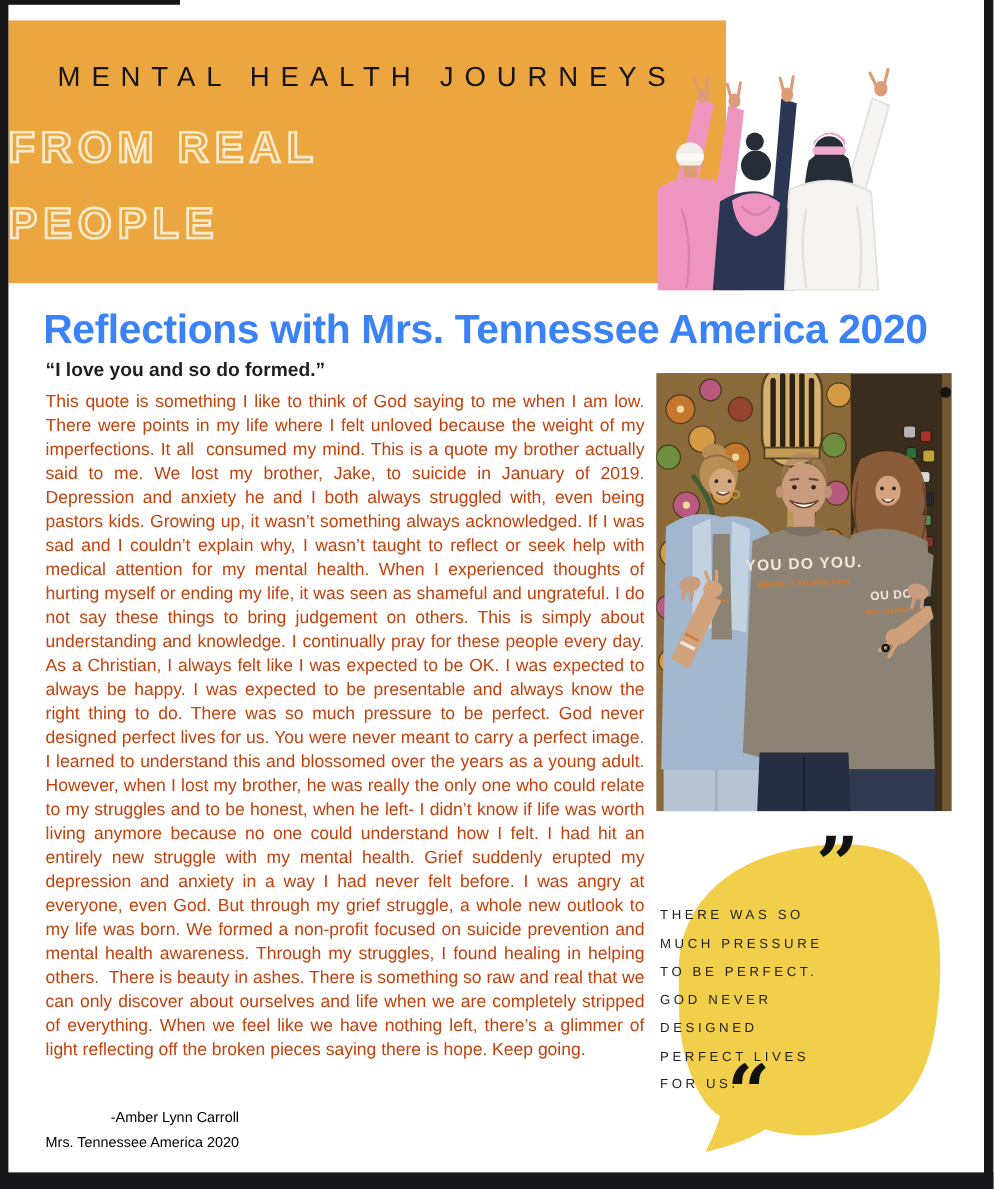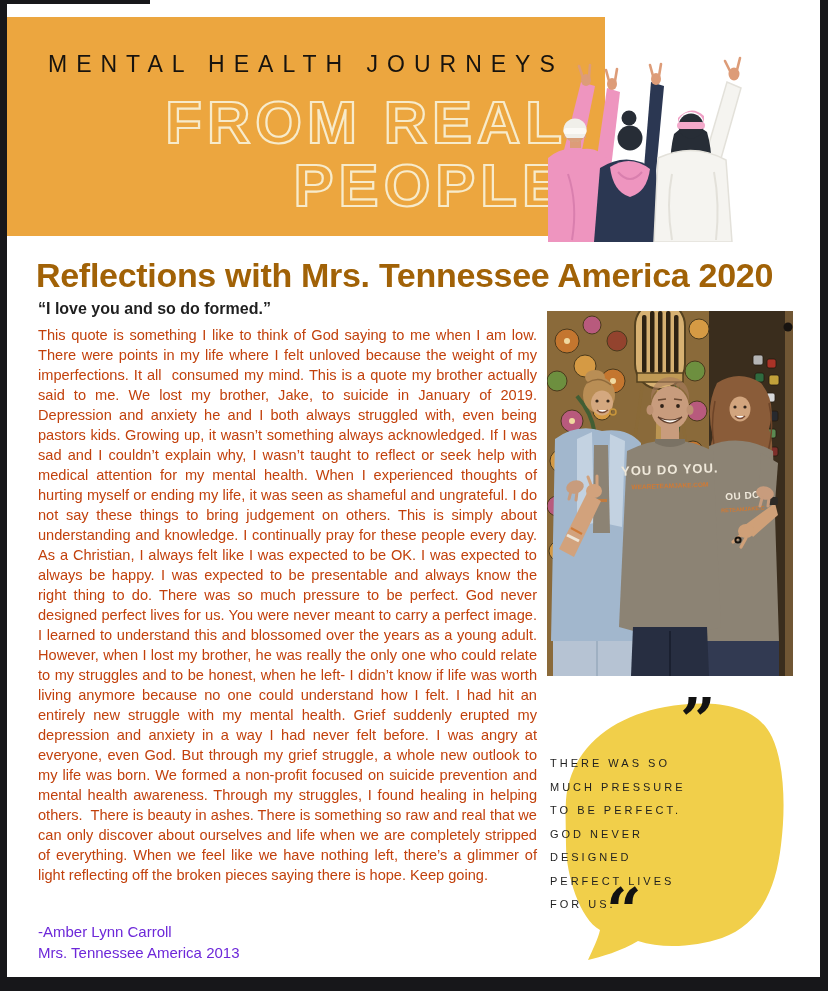--- a/index.html
+++ b/index.html
@@ -10,34 +10,34 @@
   .edge{position:absolute;background:#17171a;}
   .edge-left{left:0;top:0;width:7px;height:991px;}
   .edge-right{right:0;top:0;width:8px;height:991px;}
   .edge-bottom{left:0;bottom:0;width:828px;height:14px;}
   .edge-topleft{left:0;top:0;width:150px;height:4px;}
 
   
   .banner{position:absolute;left:7px;top:17px;width:598px;height:219px;}
   .kicker{position:absolute;left:41px;top:34px;font-size:23px;font-weight:500;
           letter-spacing:9px;color:#17130e;white-space:nowrap;}
-  .headline{position:absolute;left:0;top:74px;width:560px;text-align:right;
-            font-size:60px;line-height:63px;font-weight:bold;letter-spacing:5px;
+  .headline{position:absolute;left:0;top:74px;width:560px;text-align:left;
+            font-size:36px;line-height:63px;font-weight:bold;letter-spacing:5px;
             color:transparent;-webkit-text-stroke:2.2px #f7ebcb;white-space:pre-line;}
 
   
   .people-illo{position:absolute;left:548px;top:54px;}
 
   
   .article-title{position:absolute;left:36px;top:256px;width:760px;font-size:34px;
-                 font-weight:bold;letter-spacing:-0.3px;color:#a16207;white-space:nowrap;}
+                 font-weight:bold;letter-spacing:-0.3px;color:#3b82f6;white-space:nowrap;}
   .lead-quote{position:absolute;left:38px;top:300px;font-size:16px;font-weight:bold;color:#1f1f1f;}
   .body-text{position:absolute;left:38px;top:325px;width:499px;font-size:14.6px;
              line-height:20px;color:#c2410c;text-align:justify;white-space:pre-wrap;}
-  .signature{position:absolute;left:38px;top:921px;font-size:15px;line-height:21px;color:#6d28d9;}
+  .signature{position:absolute;left:38px;top:921px;font-size:12px;line-height:21px;color:#000000;text-align:right;}
 
   
   .photo{position:absolute;left:547px;top:311px;width:246px;height:365px;}
 
   
   .bubble-wrap{position:absolute;left:550px;top:695px;width:245px;height:270px;}
   .bubble-svg{position:absolute;left:0;top:0;}
   .bubble-text{position:absolute;left:0;top:57px;width:245px;text-align:left;
                font-size:11px;line-height:23.5px;letter-spacing:3px;color:#1f1f1f;
                white-space:pre-line;font-weight:500;}
@@ -106,21 +106,21 @@
       <path d="M 110 104 Q 145 88 178 106 L 184 188 L 106 188 Z" fill="#f5f4f0" stroke="#e3e1da" stroke-width="1.5"></path>
       <path d="M 124 120 Q 118 150 124 186 M 166 118 Q 172 150 168 186" stroke="#e3e1da" stroke-width="2" fill="none"></path>
     </g>
   </svg>
 
   <div class="article-title">Reflections with Mrs. Tennessee America 2020</div>
   <div class="lead-quote">“I love you and so do formed.”</div>
   <div class="body-text">This quote is something I like to think of God saying to me when I am low. There were points in my life where I felt unloved because the weight of my imperfections. It all  consumed my mind. This is a quote my brother actually said to me. We lost my brother, Jake, to suicide in January of 2019. Depression and anxiety he and I both always struggled with, even being pastors kids. Growing up, it wasn’t something always acknowledged. If I was sad and I couldn’t explain why, I wasn’t taught to reflect or seek help with medical attention for my mental health. When I experienced thoughts of hurting myself or ending my life, it was seen as shameful and ungrateful. I do not say these things to bring judgement on others. This is simply about understanding and knowledge. I continually pray for these people every day. As a Christian, I always felt like I was expected to be OK. I was expected to always be happy. I was expected to be presentable and always know the right thing to do. There was so much pressure to be perfect. God never designed perfect lives for us. You were never meant to carry a perfect image. I learned to understand this and blossomed over the years as a young adult. However, when I lost my brother, he was really the only one who could relate to my struggles and to be honest, when he left- I didn’t know if life was worth living anymore because no one could understand how I felt. I had hit an entirely new struggle with my mental health. Grief suddenly erupted my depression and anxiety in a way I had never felt before. I was angry at everyone, even God. But through my grief struggle, a whole new outlook to my life was born. We formed a non-profit focused on suicide prevention and mental health awareness. Through my struggles, I found healing in helping others.  There is beauty in ashes. There is something so raw and real that we can only discover about ourselves and life when we are completely stripped of everything. When we feel like we have nothing left, there’s a glimmer of light reflecting off the broken pieces saying there is hope. Keep going.</div>
   <div class="signature">
     <div>-Amber Lynn Carroll</div>
-    <div>Mrs. Tennessee America 2013</div>
+    <div>Mrs. Tennessee America 2020</div>
   </div>
 
   <svg class="photo" width="246" height="365" viewBox="0 0 246 365">
     <rect x="0" y="0" width="246" height="365" fill="#3a2d1d"></rect>
 
     <g>
       <rect x="0" y="0" width="162" height="365" fill="#8a6a3a"></rect>
       <g stroke="#4a3a1d" stroke-width="1">
         <circle cx="20" cy="30" r="12" fill="#c4762f"></circle>
           <circle cx="45" cy="14" r="9" fill="#b85a7d"></circle>

